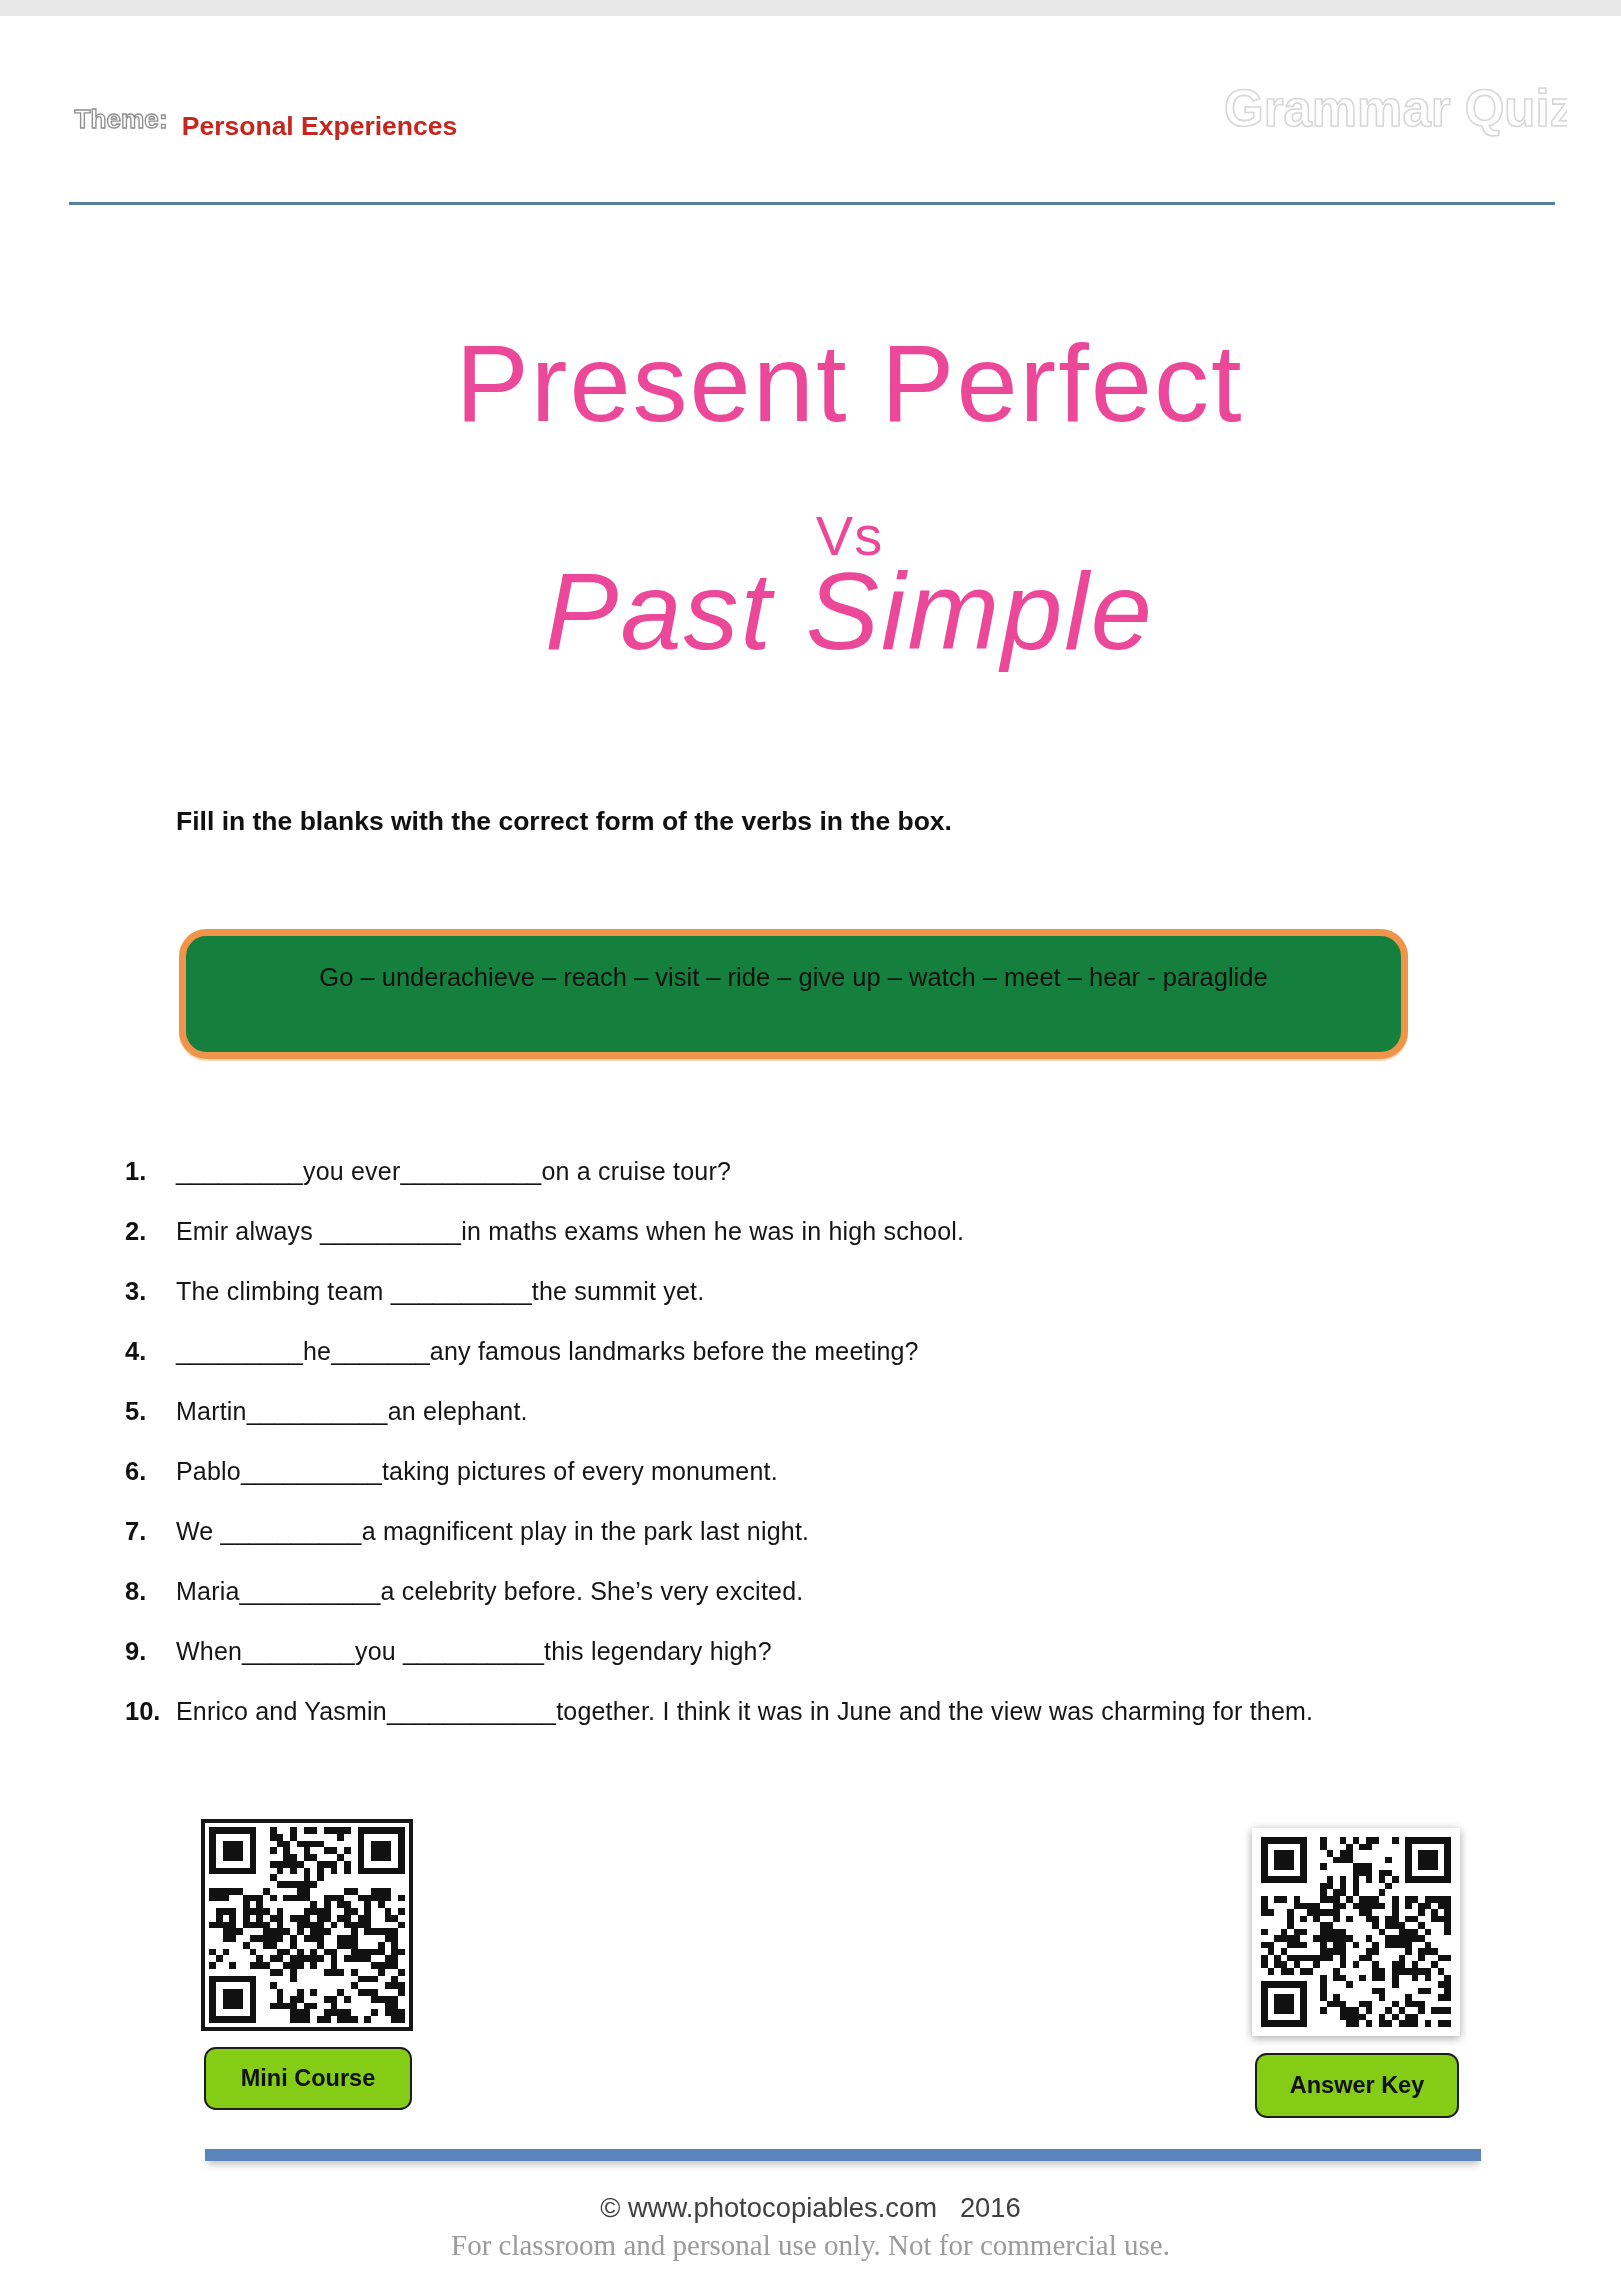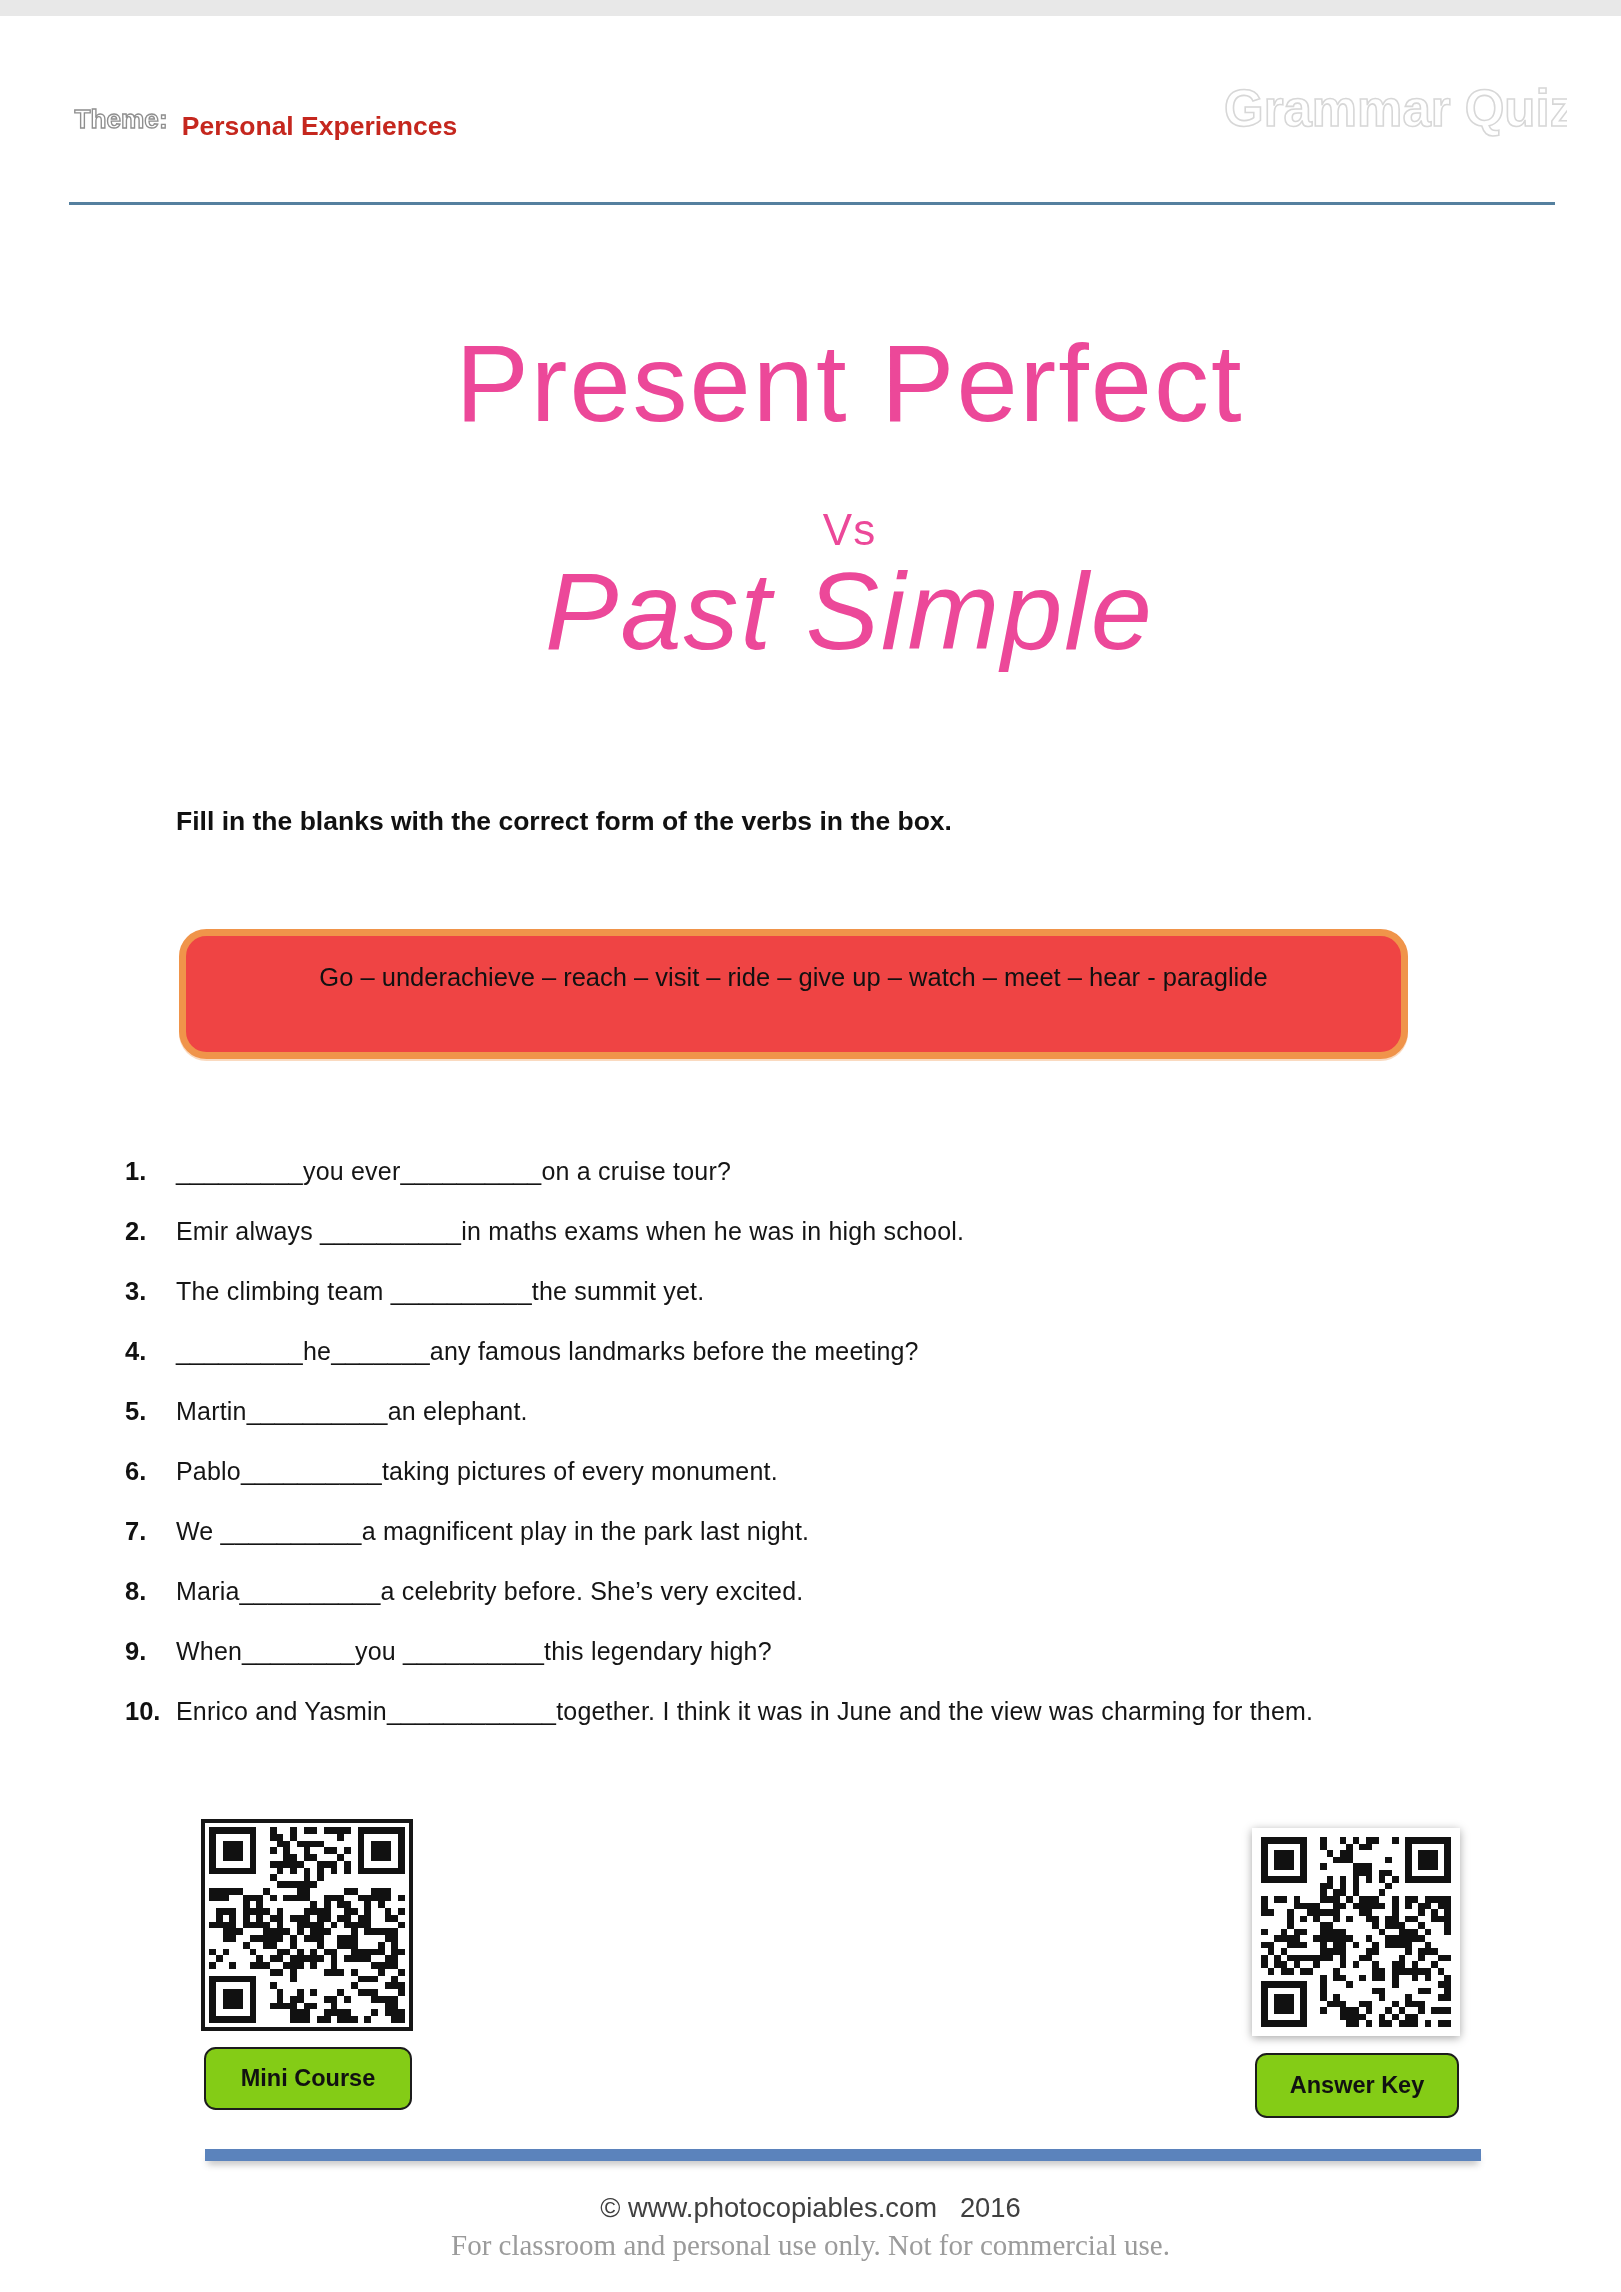--- a/index.html
+++ b/index.html
@@ -23,36 +23,36 @@
   .theme-value { color: #C5271E; font-weight: bold; font-size: 26.5px; margin-left: 7.8px; }
   .watermark { position: absolute; top: 59px; right: 54px; }
   .header-rule {
     position: absolute; top: 186px; left: 69px; width: 1486px; height: 2.9px;
     background: #55809F;
   }
 
   
   .title-wrap { position: absolute; left: 88px; width: 1523px; text-align: center; color: #ec4899; }
   .title-1 { top: 312px; font-size: 110px; font-weight: 300; letter-spacing: 2px; line-height: 1; }
-  .title-2 { top: 492px; font-size: 44px;  font-weight: 300; letter-spacing: 1px; line-height: 1; }
+  .title-2 { top: 492px; font-size: 56px;  font-weight: 300; letter-spacing: 1px; line-height: 1; }
   .title-3 { top: 540px; font-size: 110px; font-weight: 300; letter-spacing: 2px; line-height: 1; font-style: italic; }
 
   
   .instruction {
     position: absolute; left: 176px; top: 790px;
     font-size: 26.5px; font-weight: bold; color: #111;
   }
 
   
   .word-box {
     position: absolute; left: 179px; top: 913px;
     width: 1215px; height: 116px;
     border: 7.8px solid #F0944A;
     border-radius: 27.4px;
-    background: #ef4444;
+    background: #15803d;
     box-shadow: 0 2px 0 rgba(240,148,74,0.35);
   }
   .word-box-text {
     padding-top: 27.4px; text-align: center;
     font-size: 25.5px; color: #111;
   }
 
   
   .questions { position: absolute; left: 125px; top: 1141px; width: 1392px; }
   .q-row { display: flex; align-items: baseline; height: 60px; }

